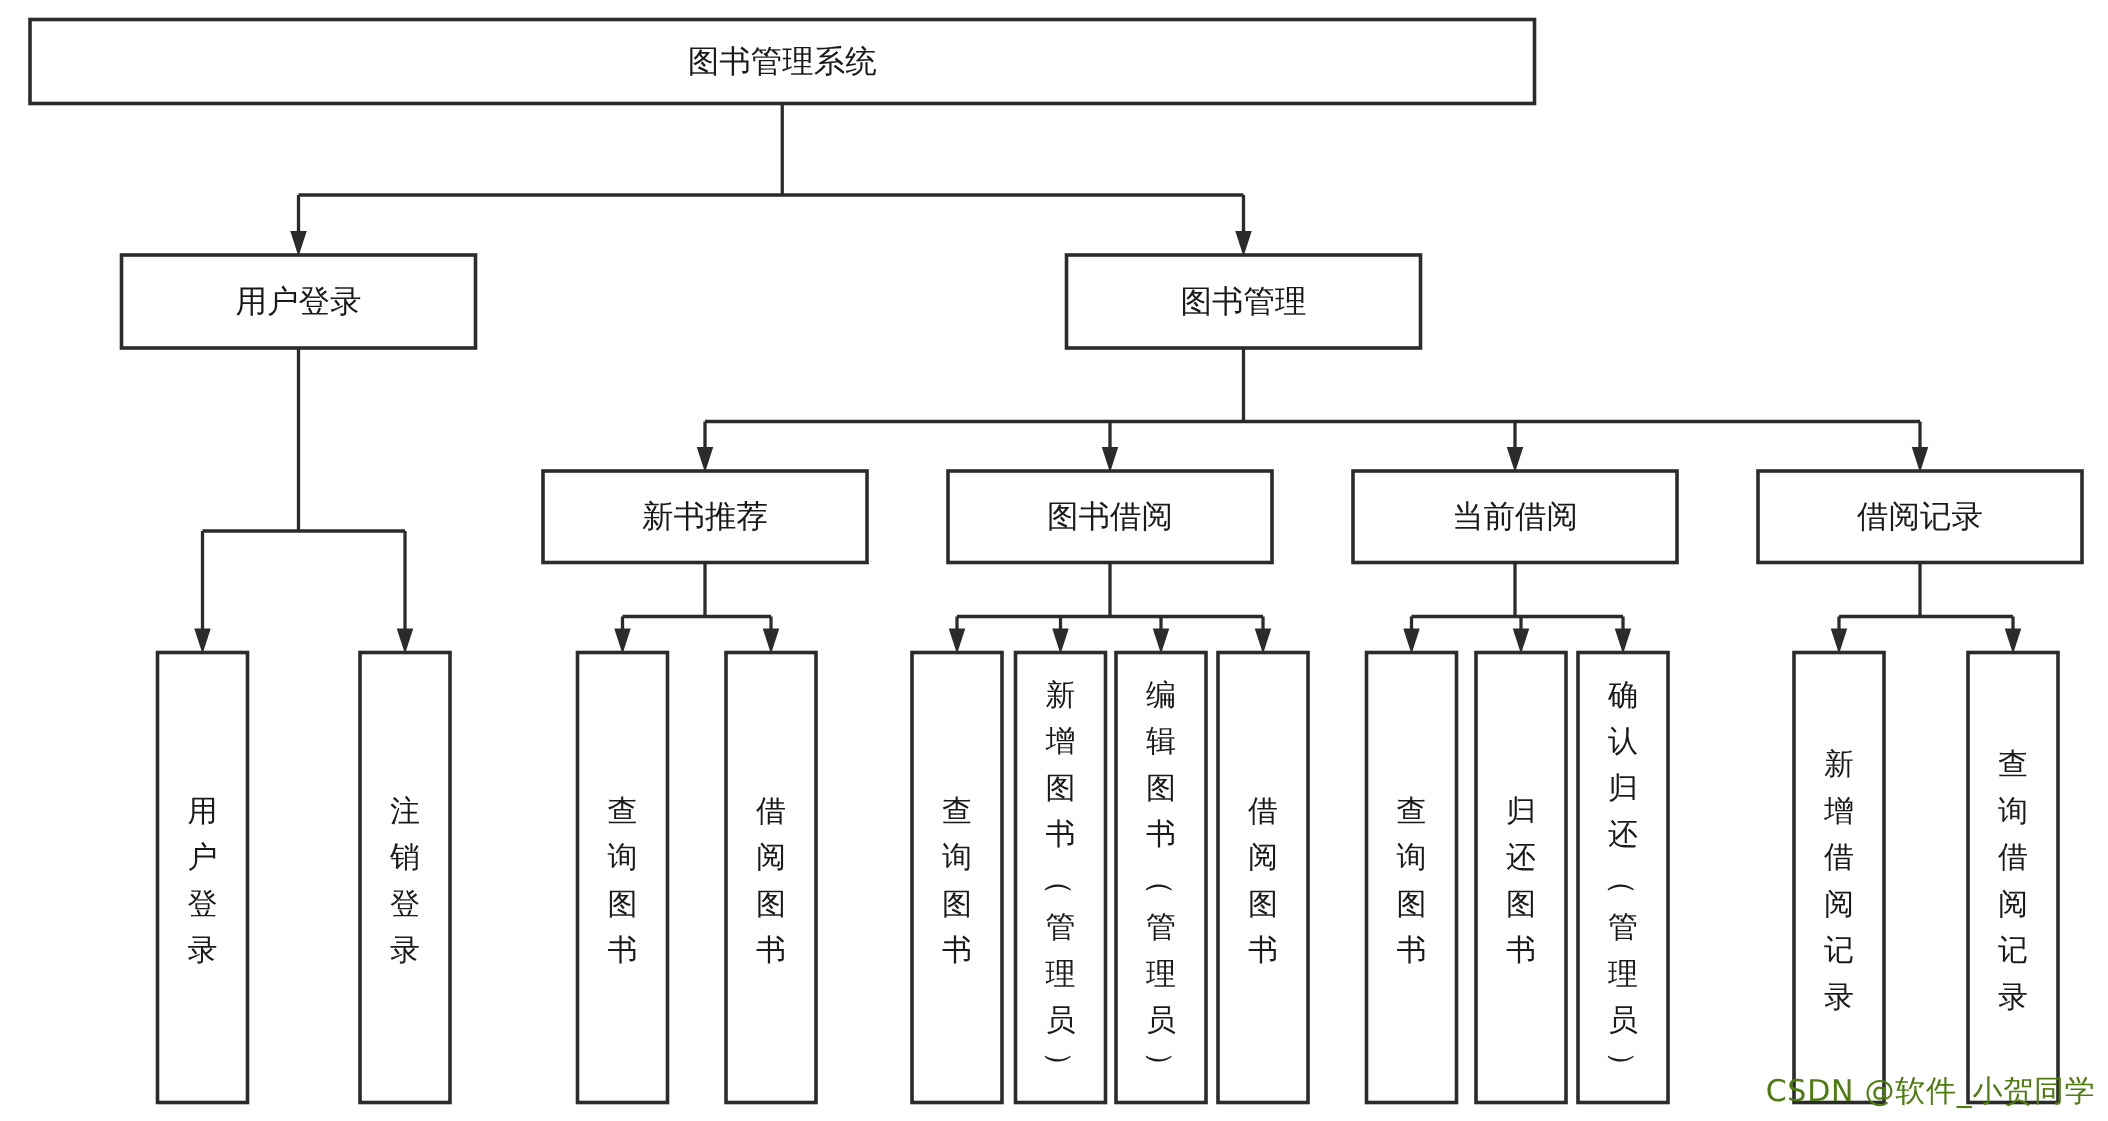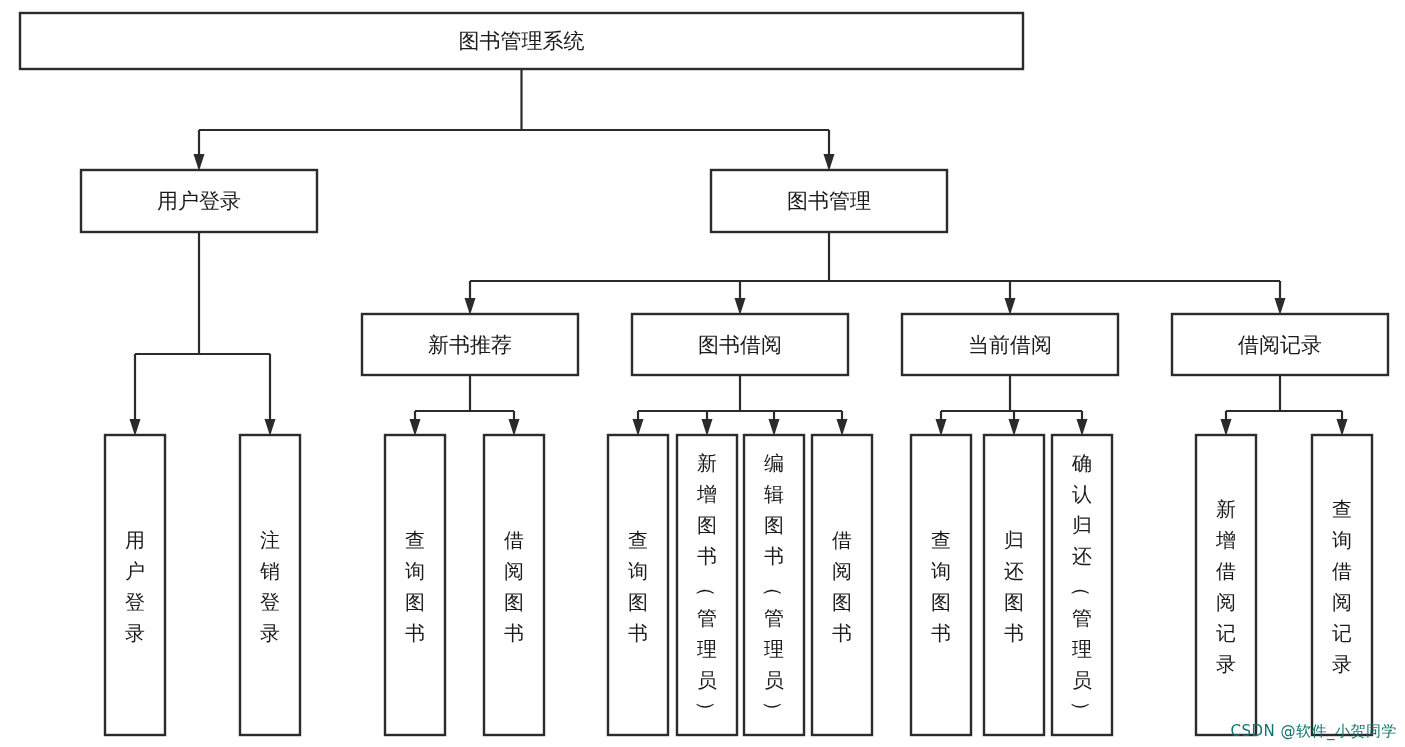--- a/index.html
+++ b/index.html
@@ -49,22 +49,22 @@
     font-size: 20px;
     fill: #1a1a1a;
     text-anchor: middle;
     white-space: pre;
   }
   .watermark-text {
     position: absolute;
     right: 8px;
     bottom: 6px;
     font-family: "DejaVu Sans", "Liberation Sans", sans-serif;
-    font-size: 15px;
-    color: #0f766e;
+    font-size: 20px;
+    color: #4d7c0f;
     letter-spacing: 0.5px;
     user-select: none;
     white-space: nowrap;
   }
 </style>
 </head>
 <body>
 
 <div id="diagram-root">
   <svg id="diagram-svg" width="1405" height="747" viewBox="0 0 1405 747" xmlns="http://www.w3.org/2000/svg">

